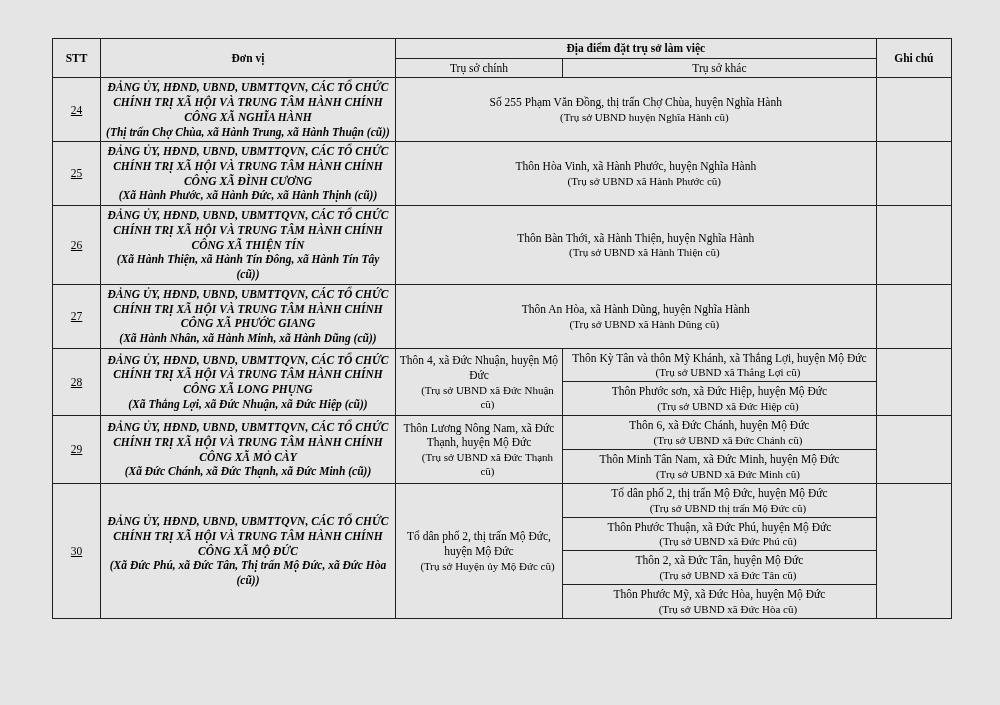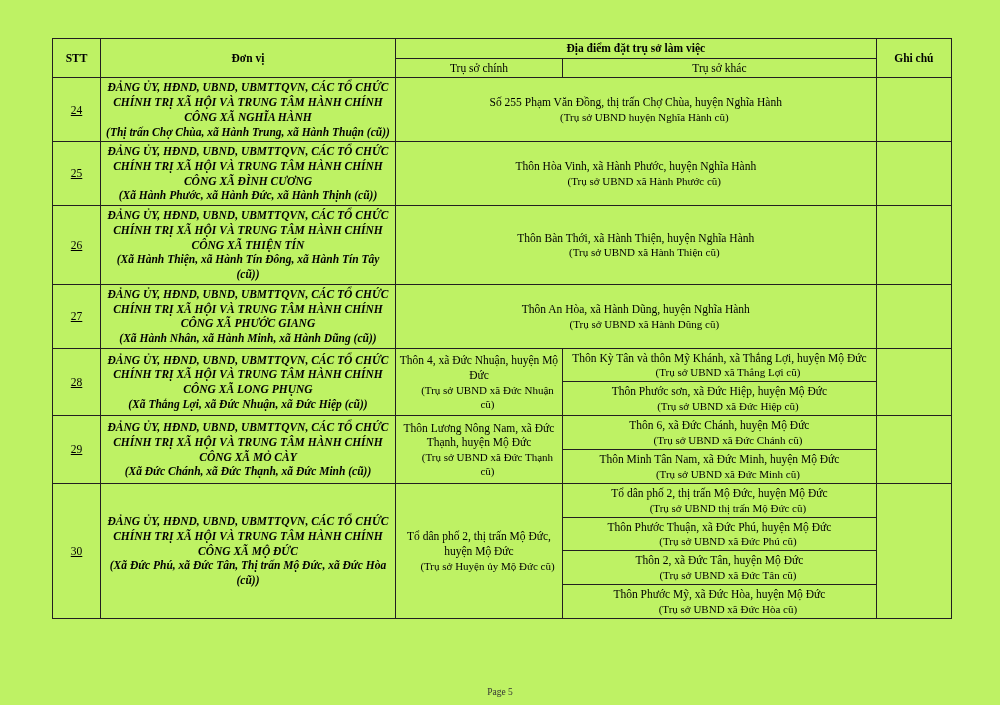--- a/index.html
+++ b/index.html
@@ -12,21 +12,21 @@
     background: #ffffff;
     font-family: "Liberation Serif", serif;
     color: #000000;
   }
   .page {
     position: relative;
     width: 1000px;
     height: 705px;
     box-sizing: border-box;
     padding: 38px 48px 0 52px;
-    background: #bef264;
+    background: #e5e5e5;
   }
   table.doc-table {
     border-collapse: collapse;
     table-layout: fixed;
     width: 900px;
     margin: 0 auto;
   }
   table.doc-table td, table.doc-table th {
     border: 1px solid #231f20;
     padding: 2px 3px;
@@ -250,14 +250,13 @@
       <tr>
         <td class="loc-cell nowrap-pad">
           <div>Thôn Phước Mỹ, xã Đức Hòa, huyện Mộ Đức</div>
           <div class="loc-note">(Trụ sở UBND xã Đức Hòa cũ)</div>
         </td>
       </tr>
 
     </tbody>
   </table>
 
-  <div class="footer">Page 5</div>
 </div>
 
 </body></html>

